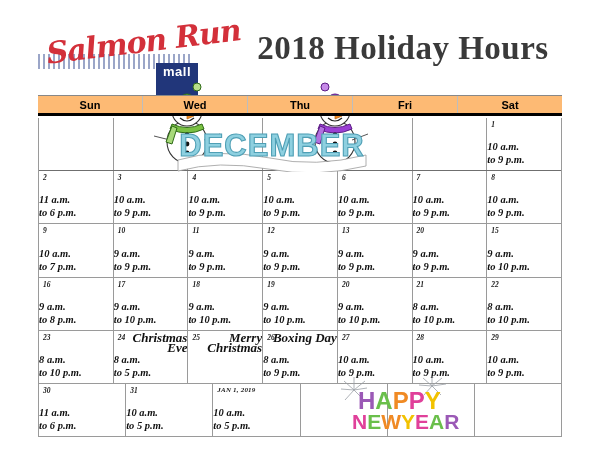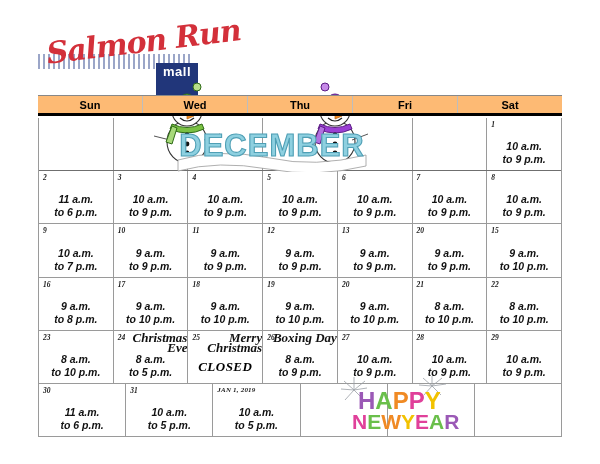--- a/index.html
+++ b/index.html
@@ -134,22 +134,22 @@
     font-size: 7.5px;
     color: #1a1a1a;
     line-height: 9px;
   }
   .day-num.wide { font-size: 7px; letter-spacing: .2px; }
 
   .hours {
     position: absolute;
     left: 0; right: 0;
     bottom: 4px;
-    text-align: center;
-    font-family: Liberation Sans, sans-serif;
+    text-align: left;
+    font-family: Liberation Serif, serif;
     font-style: italic;
     font-weight: bold;
     font-size: 10.5px;
     color: #111;
     line-height: 13px;
   }
   .note {
     position: absolute;
     left: 0; right: 0;
     top: 2px;
@@ -206,20 +206,21 @@
 <body>
 
 <div id="header">
 
   <div id="logo">
     <div class="logo-waves"></div>
     <div class="logo-script">Salmon Run</div>
     <div class="logo-mall">mall</div>
   </div>
 
+  <div id="page-title">2018 Holiday Hours</div>
 </div>
 
 <div id="weekday-row">
   <div class="weekday">Sun</div>
   <div class="weekday">Wed</div>
   <div class="weekday">Thu</div>
   <div class="weekday">Fri</div>
   <div class="weekday">Sat</div>
 </div>
 
@@ -404,21 +405,20 @@
         <div class="day-num">24</div>
         <div class="note">Christmas Eve</div>
         <div class="hours">
           <div>8 a.m.</div>
           <div>to 5 p.m.</div>
         </div>
       </div>
       <div class="cell">
         <div class="day-num">25</div>
         <div class="note">Merry Christmas</div>
-        <div class="closed">CLOSED</div>
       </div>
       <div class="cell">
         <div class="day-num">26</div>
         <div class="note">Boxing Day</div>
         <div class="hours">
           <div>8 a.m.</div>
           <div>to 9 p.m.</div>
         </div>
       </div>
       <div class="cell">

